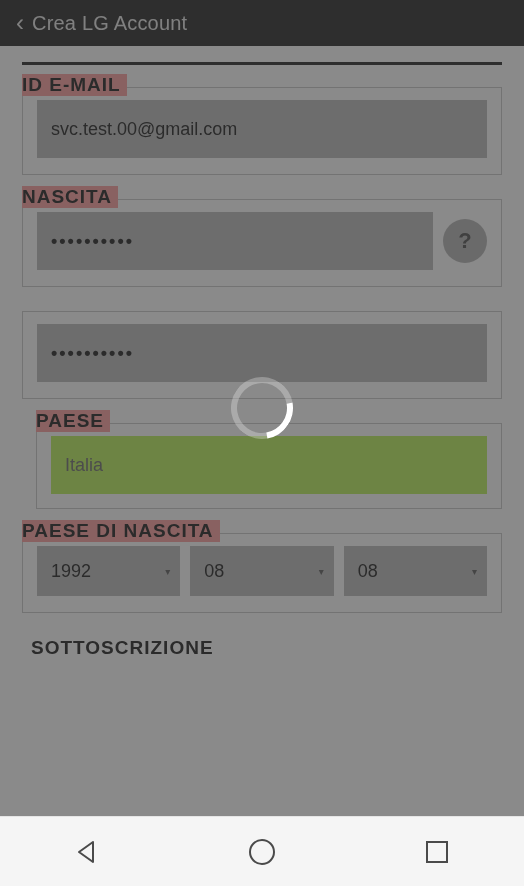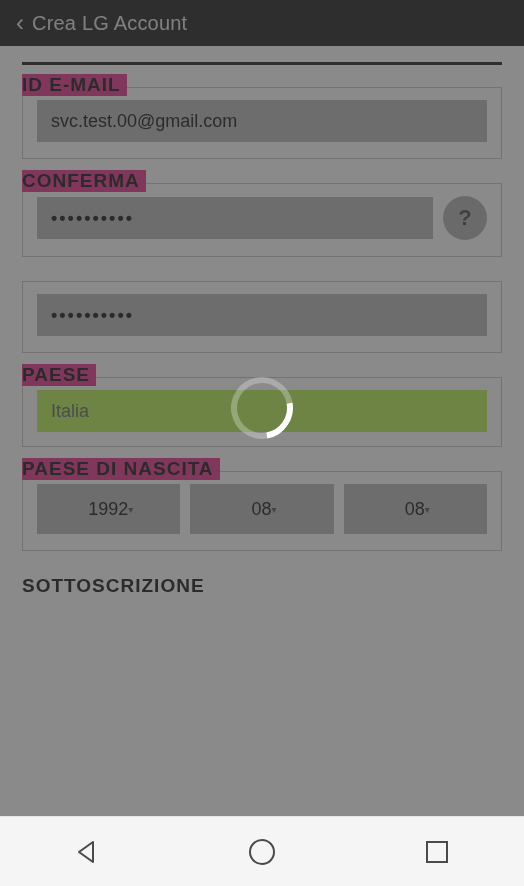--- a/index.html
+++ b/index.html
@@ -61,40 +61,41 @@
     
     .field-group {
       border: 1px solid #cccccc;
       padding: 12px 14px 16px 14px;
       margin-bottom: 24px;
       position: relative;
     }
     
     .field-group.no-bottom-pad {
       padding-bottom: 14px;
+      margin-left: 14px;
     }
     
     .label-wrap2 {
       position: absolute;
       top: -14px;
       left: -1px;
       padding-right: 6px;
-      background: #ec4899;
+      background: #fca5a5;
     }
     
     .field-label {
       font-weight: 700;
       font-size: 19px;
       letter-spacing: 1px;
       color: #2e2e2e;
     }
     
     .text-input {
       width: 100%;
-      height: 42px;
+      height: 58px;
       background: #bfbfbf;
       border: none;
       padding: 0 14px;
       font-size: 18px;
       color: #2e2e2e;
       display: flex;
       align-items: center;
     }
     
     .text-input.light {
@@ -130,37 +131,38 @@
       display: flex;
       gap: 10px;
     }
     
     .dob-select {
       flex: 1;
       height: 50px;
       background: #bfbfbf;
       display: flex;
       align-items: center;
-      justify-content: center;
+      justify-content: space-between;
       padding: 0 10px 0 14px;
       font-size: 18px;
       color: #2e2e2e;
     }
     
     .dob-select .tri {
       font-size: 10px;
       color: #666;
     }
     
     .section-label {
       font-weight: 700;
       font-size: 19px;
       letter-spacing: 1px;
       color: #2e2e2e;
       margin-top: 24px;
+      margin-left: 9px;
     }
     
     
     .overlay {
       position: absolute;
       inset: 0;
       bottom: 70px;
       background: rgba(42,42,42,0.55);
       display: flex;
       align-items: center;
@@ -227,21 +229,21 @@
       <div class="label-wrap2">
         <span class="field-label">ID E-MAIL</span>
       </div>
       <div class="text-input">
         <span>svc.test.00@gmail.com</span>
       </div>
     </div>
 
     <div class="field-group">
       <div class="label-wrap2">
-        <span class="field-label">CONFERMA</span>
+        <span class="field-label">NASCITA</span>
       </div>
       <div class="pw-row">
         <div class="text-input">
           <span class="pw-dots">••••••••••</span>
         </div>
         <div class="help-btn">
           <span>?</span>
         </div>
       </div>
     </div>

